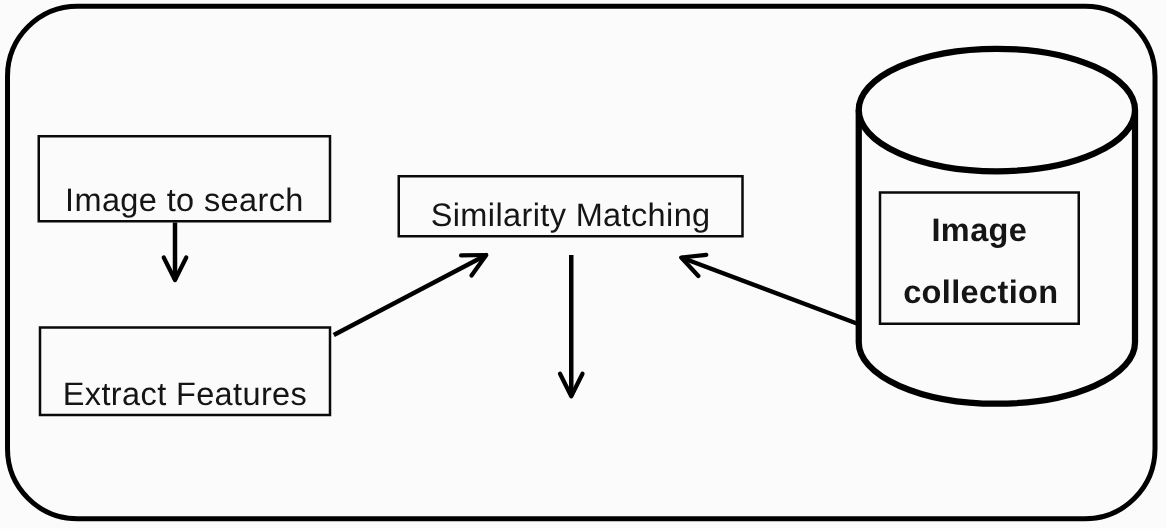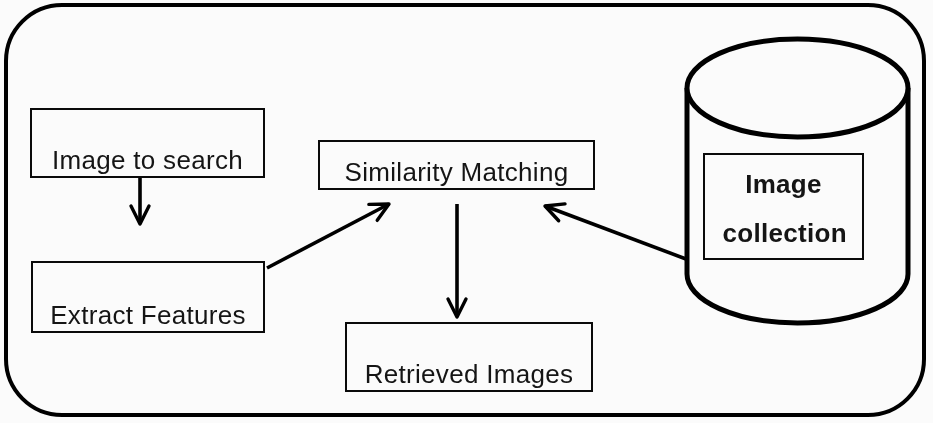--- a/index.html
+++ b/index.html
@@ -89,21 +89,18 @@
   </div>
 
   <div class="node node-extract-features">
     <span class="label">Extract Features</span>
   </div>
 
   <div class="node node-similarity">
     <span class="label">Similarity Matching</span>
   </div>
 
-  <div class="node node-retrieved">
-    <span class="label">Retrieved Images</span>
-  </div>
 
   <div class="node node-image-collection">
     <span class="label">Image collection</span>
   </div>
 
 </div>
 
 </body></html>

